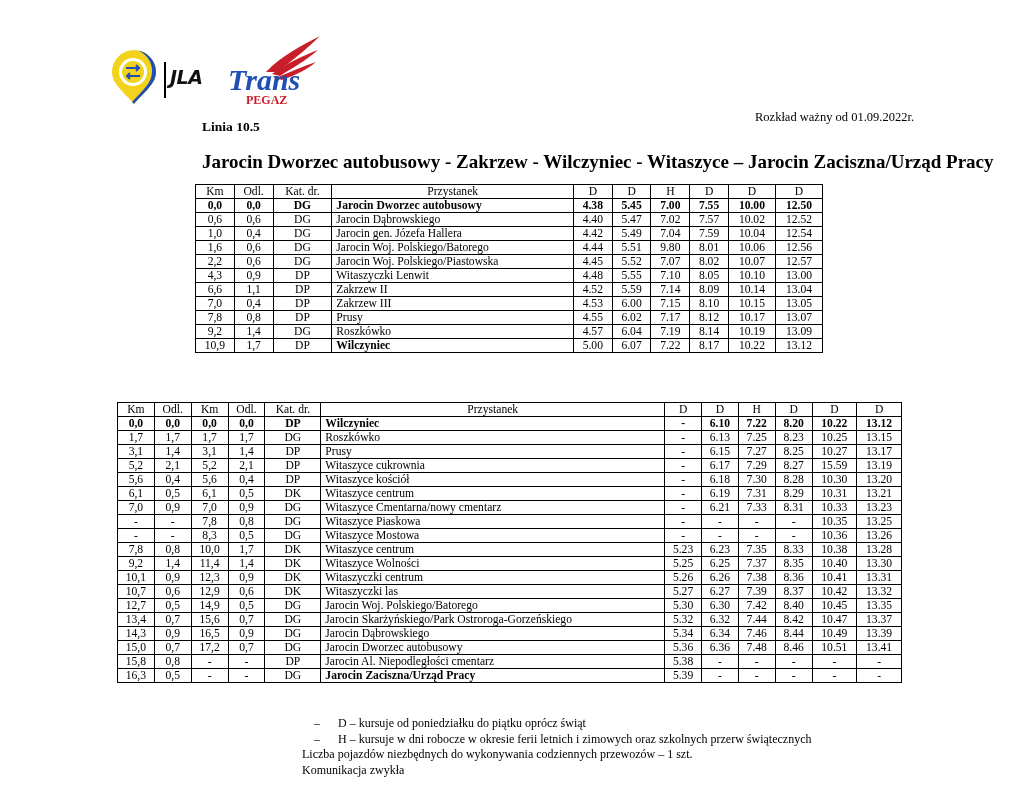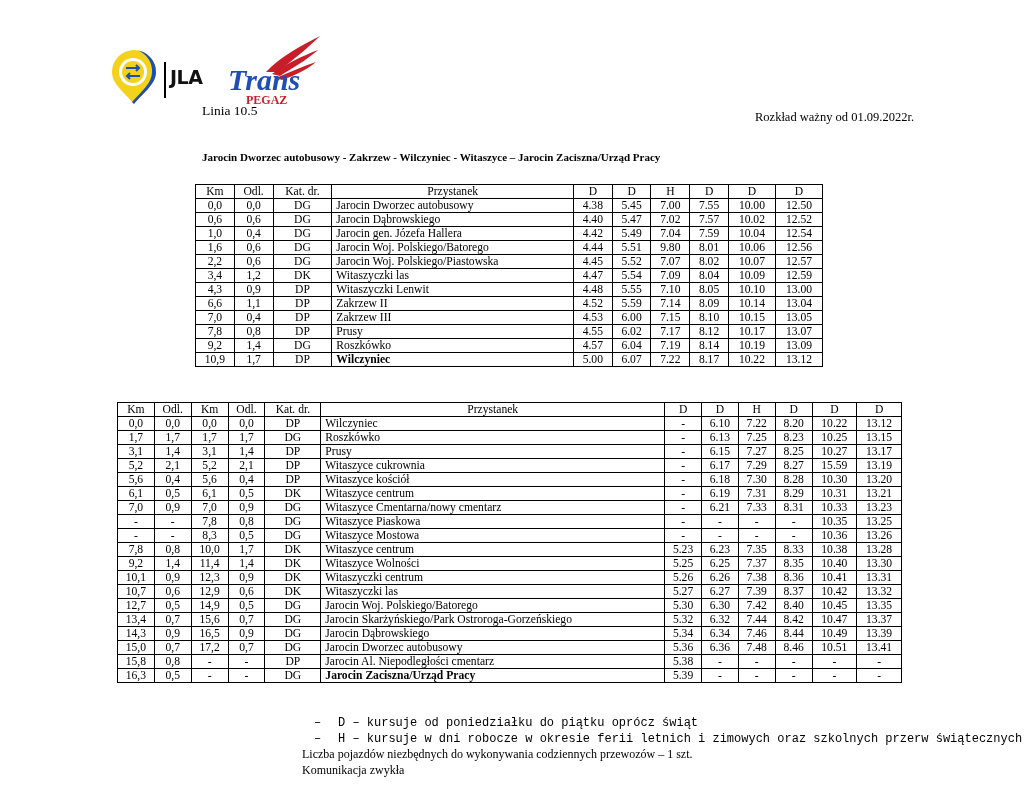--- a/index.html
+++ b/index.html
@@ -1,35 +1,35 @@
 <!DOCTYPE html>
 <html><head>
 <meta charset="utf-8">
 <style>
   html, body { margin:0; padding:0; background:#ffffff; }
   body { width:1024px; height:791px; position:relative; overflow:hidden;
          font-family:"Liberation Serif", "DejaVu Serif", serif; color:#000; }
   .logo-jla { position:absolute; left:108px; top:50px; width:52px; height:56px; }
   .logo-sep { position:absolute; left:164px; top:62px; width:2px; height:36px; background:#000; }
   .logo-jla-text { position:absolute; left:170px; top:66px; font-family:"DejaVu Sans", sans-serif;
-                   font-weight:bold; font-size:19px; letter-spacing:-0.5px; color:#111; }
+                   font-weight:bold; font-size:19px; letter-spacing:-0.5px; color:#111;font-style:italic; }
   .logo-trans { position:absolute; left:226px; top:34px; width:98px; height:72px; }
   .validity { position:absolute; left:755px; top:90px; font-size:12.5px;margin-top:20px; }
-  .line-no { position:absolute; left:202px; top:103px; font-size:13.5px; font-weight:normal; }
-  .route-title { position:absolute; left:202px; top:151px; font-size:11px; font-weight:bold;font-family:Liberation Serif, serif; }
+  .line-no { position:absolute; left:202px; top:119px; font-size:13.5px; font-weight:bold; }
+  .route-title { position:absolute; left:202px; top:151px; font-size:19px; font-weight:bold;font-family:Liberation Serif, serif; }
   table { border-collapse:collapse; position:absolute; font-size:11.6px; line-height:13px; }
   td, th { border:1px solid #000; padding:0 3px; height:13px; text-align:center; white-space:nowrap; }
   th { font-weight:normal; }
   td.stop { text-align:left; padding-left:4px; }
-  tr.bold td { font-weight:normal;margin-top:24px; }
+  tr.bold td { font-weight:bold;margin-top:24px; }
   td.bold { font-weight:bold; }
   #t1 { left:195px; top:184px; width:628px; }
   #t2 { left:117px; top:402px; width:785px; }
   .notes { position:absolute; left:302px; top:716px; font-size:12px; line-height:15.5px; }
-  .notes .legend { padding-left:12px;font-family:Liberation Mono, monospace; }
+  .notes .legend { padding-left:12px; }
   .notes .dash { display:inline-block; width:24px; }
 </style>
 </head>
 <body>
 
 <svg class="logo-jla" viewBox="0 0 52 56">
   <path d="M26 54 C16 42 4 34 4 22 A22 22 0 0 1 48 22 C48 34 36 42 26 54 Z" fill="#f2d21b"></path>
   <path d="M26 54 C36 42 48 34 48 22 A22 22 0 0 0 30 0.4 A22 22 0 0 1 44 22 C44 33 34 41 24 52 Z" fill="#1f4fb5"></path>
   <circle cx="25" cy="22" r="14" fill="#ffffff"></circle>
   <circle cx="25" cy="22" r="11" fill="#f2d21b"></circle>
@@ -119,32 +119,20 @@
         <td>2,2</td>
         <td>0,6</td>
         <td>DG</td>
         <td class="stop">Jarocin Woj. Polskiego/Piastowska</td>
         <td>4.45</td>
         <td>5.52</td>
         <td>7.07</td>
         <td>8.02</td>
         <td>10.07</td>
         <td>12.57</td>
-      </tr>
-      <tr>
-        <td>3,4</td>
-        <td>1,2</td>
-        <td>DK</td>
-        <td class="stop">Witaszyczki las</td>
-        <td>4.47</td>
-        <td>5.54</td>
-        <td>7.09</td>
-        <td>8.04</td>
-        <td>10.09</td>
-        <td>12.59</td>
       </tr>
       <tr>
         <td>4,3</td>
         <td>0,9</td>
         <td>DP</td>
         <td class="stop">Witaszyczki Lenwit</td>
         <td>4.48</td>
         <td>5.55</td>
         <td>7.10</td>
         <td>8.05</td>

